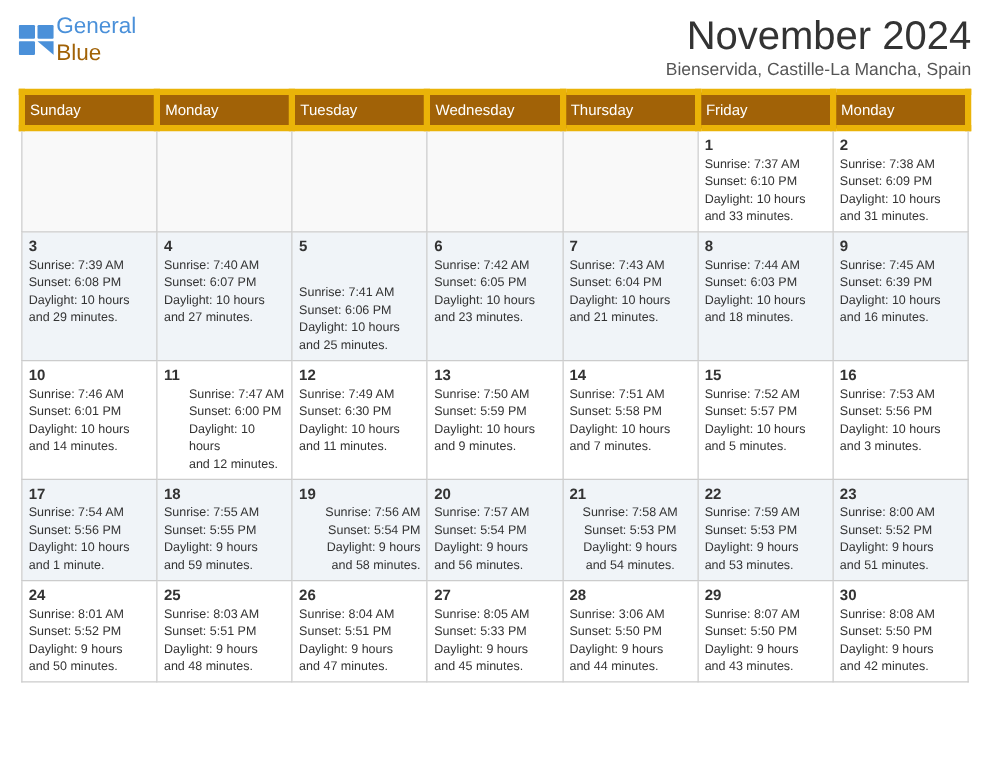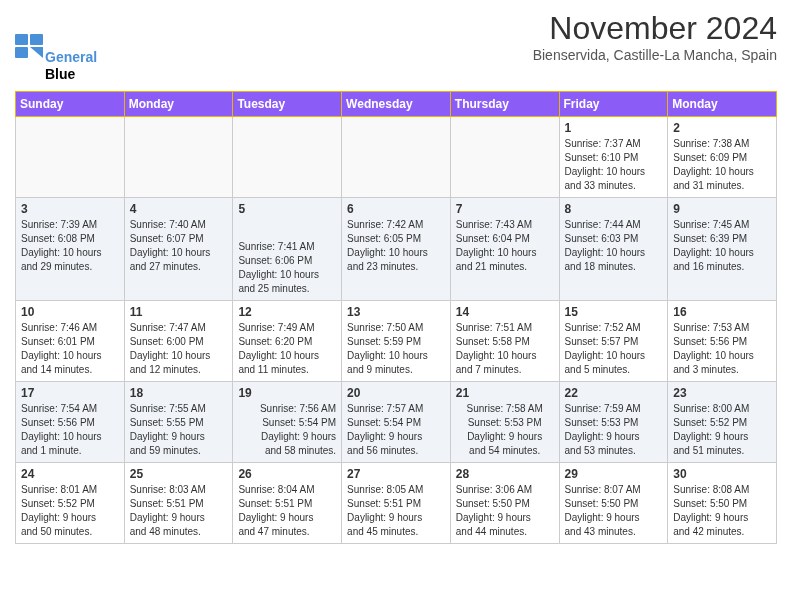--- a/index.html
+++ b/index.html
@@ -15,25 +15,24 @@
       align-items: flex-start;
       justify-content: space-between;
       margin-bottom: 8px;
     }
     .logo {
       display: flex;
       align-items: center;
       gap: 2px;
     }
     .logo-text {
-      font-size: 14px;
-      font-weight: bold;
+      font-size: 18px;
+      font-weight: normal;
       color: #333;
       line-height: 1.2;
-      margin-top: 39px;
     }
     .logo-text span {
       color: #4a90d9;
     }
     .logo-icon {
       width: 28px;
       height: 24px;
     }
     .title-block {
       text-align: right;
@@ -45,27 +44,27 @@
     }
     .location {
       font-size: 14px;
       color: #555;
     }
     .calendar {
       width: 100%;
       border-collapse: collapse;
     }
     .calendar th {
-      background: #8b5cf6;
+      background: #a16207;
       color: #fff;
       font-size: 12px;
-      font-weight: bold;
+      font-weight: normal;
       padding: 5px 4px;
       text-align: left;
-      border: 1px solid #eab308;
+      border: 5px solid #eab308;
     }
     .calendar td {
       border: 1px solid #ccc;
       vertical-align: top;
       padding: 4px 5px;
       font-size: 10px;
       color: #333;
       width: calc(100% / 7);
       min-height: 80px;
       background: #fff;
@@ -98,21 +97,21 @@
 <div class="header">
   <div class="logo">
     <svg class="logo-icon" viewBox="0 0 28 24" xmlns="http://www.w3.org/2000/svg">
       <rect x="0" y="0" width="13" height="11" fill="#4a90d9" rx="1"></rect>
       <rect x="0" y="13" width="13" height="11" fill="#4a90d9" rx="1"></rect>
       <rect x="15" y="0" width="13" height="11" fill="#4a90d9" rx="1"></rect>
       <polygon points="15,13 28,13 28,24" fill="#4a90d9"></polygon>
     </svg>
     <div class="logo-text">
       <div><span>General</span></div>
-      <div><span style="color:#000000;">Blue</span></div>
+      <div><span style="color:#a16207;">Blue</span></div>
     </div>
   </div>
   <div class="title-block">
     <div class="month-title">November 2024</div>
     <div class="location">Bienservida, Castille-La Mancha, Spain</div>
   </div>
 </div>
 
 <table class="calendar">
   <thead>
@@ -202,29 +201,29 @@
       <tr>
         <td>
           <span class="day-number">10</span>
           <div class="day-info" style="white-space: pre-line;">Sunrise: 7:46 AM
 Sunset: 6:01 PM
 Daylight: 10 hours
 and 14 minutes.</div>
         </td>
         <td>
           <span class="day-number">11</span>
-          <div class="day-info" style="white-space: pre-line;">Sunrise: 7:47 AM
+          <div class="day-info" style="white-space: pre-line; margin-left: 20px;">Sunrise: 7:47 AM
 Sunset: 6:00 PM
 Daylight: 10 hours
 and 12 minutes.</div>
         </td>
         <td>
           <span class="day-number">12</span>
           <div class="day-info" style="white-space: pre-line;">Sunrise: 7:49 AM
-Sunset: 6:20 PM
+Sunset: 6:30 PM
 Daylight: 10 hours
 and 11 minutes.</div>
         </td>
         <td>
           <span class="day-number">13</span>
           <div class="day-info" style="white-space: pre-line;">Sunrise: 7:50 AM
 Sunset: 5:59 PM
 Daylight: 10 hours
 and 9 minutes.</div>
         </td>
@@ -319,21 +318,21 @@
         <td>
           <span class="day-number">26</span>
           <div class="day-info" style="white-space: pre-line;">Sunrise: 8:04 AM
 Sunset: 5:51 PM
 Daylight: 9 hours
 and 47 minutes.</div>
         </td>
         <td>
           <span class="day-number">27</span>
           <div class="day-info" style="white-space: pre-line;">Sunrise: 8:05 AM
-Sunset: 5:51 PM
+Sunset: 5:33 PM
 Daylight: 9 hours
 and 45 minutes.</div>
         </td>
         <td>
           <span class="day-number">28</span>
           <div class="day-info" style="white-space: pre-line;">Sunrise: 3:06 AM
 Sunset: 5:50 PM
 Daylight: 9 hours
 and 44 minutes.</div>
         </td>

